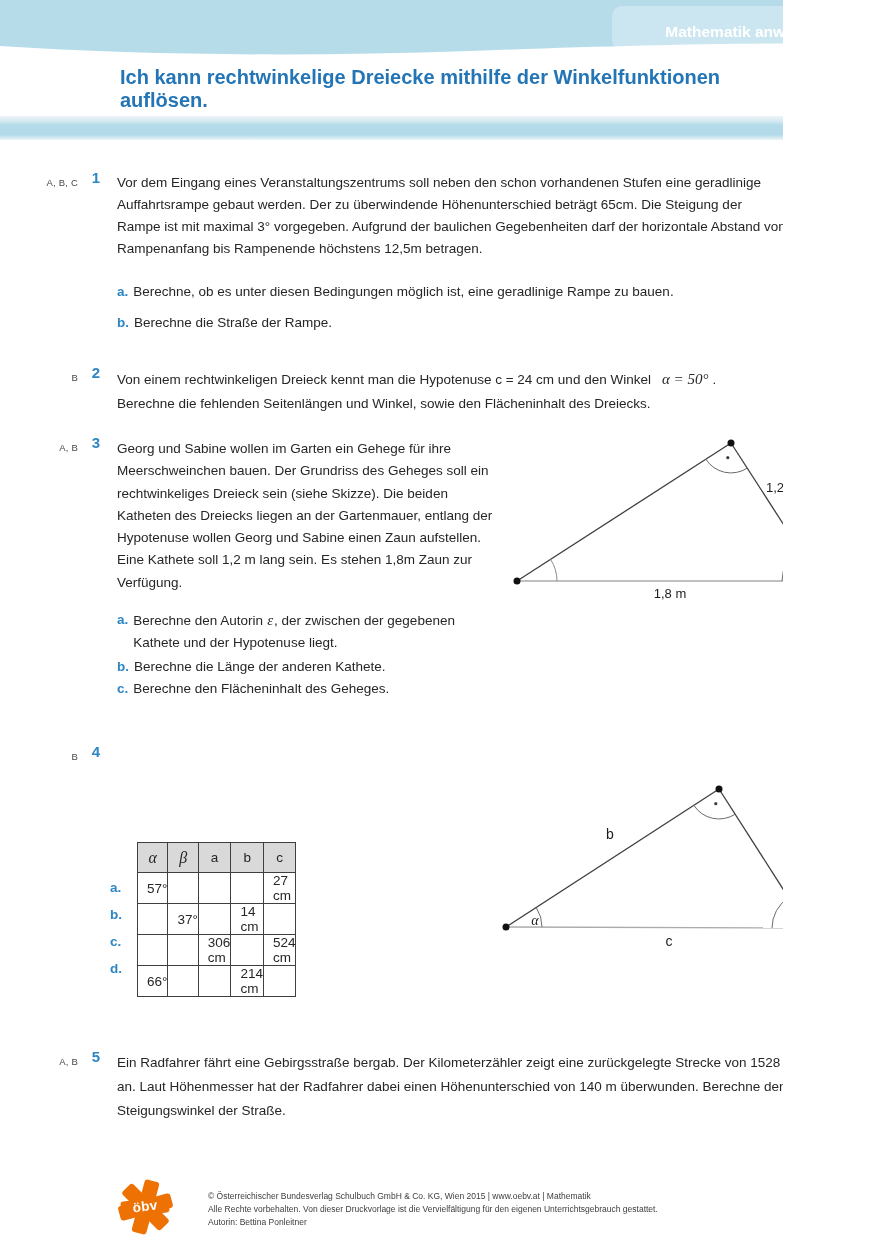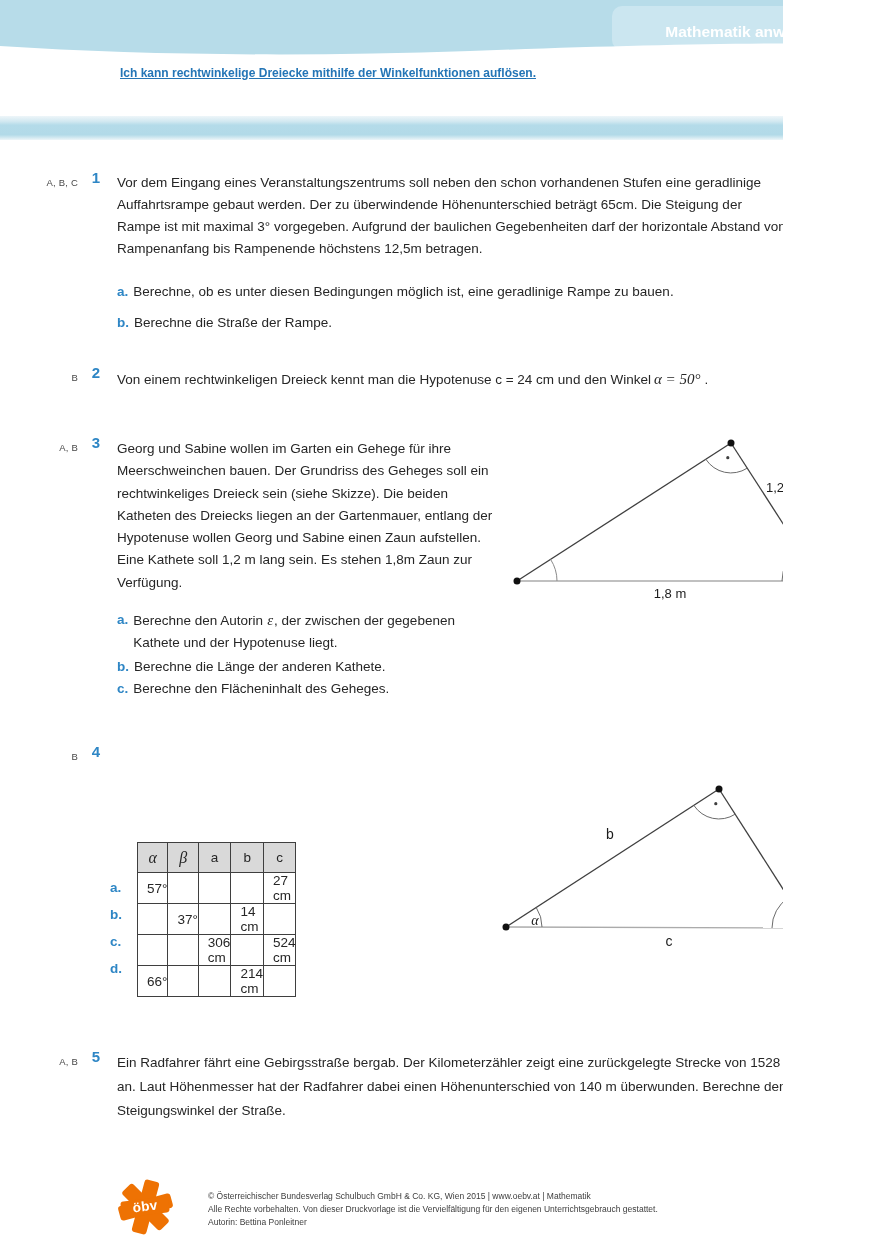--- a/index.html
+++ b/index.html
@@ -7,41 +7,41 @@
   .page {
     position:relative; width:783px; height:1259px;
     background:#ffffff; overflow:hidden;
     font-family:"Liberation Sans", sans-serif;
     color:#262626;
   }
   
   .header-svg { position:absolute; left:0; top:0; }
   .page-title {
     position:absolute; left:120px; top:66px;
-    font-size:12px; font-weight:600; color:#2475b6;text-decoration:underline;
+    font-size:20px; font-weight:600; color:#2475b6;
   }
   .sub-band {
     position:absolute; left:0; top:116px; width:890px; height:24px;
     background:linear-gradient(180deg,#eef6f9 0%,#d3e9f1 22%,#b4dbe9 38%,#b2dae8 78%,#d6ebf2 92%,#eef6f9 100%);
   }
   
   .comp {
     position:absolute; left:28px; width:50px; text-align:right;
     font-size:9.5px; color:#474747; letter-spacing:.2px;
   }
   .exnum {
     position:absolute; left:86px; width:20px; text-align:center;
     font-size:15px; font-weight:bold; color:#2e86c5;
   }
   .para { position:absolute; font-size:13.5px; line-height:22px; color:#262626; }
   .para.lh24  { line-height:24px; }
   .item { position:absolute; display:flex; font-size:13.5px; line-height:22px; }
   .item .ilabel { color:#2e86c5; font-weight:bold; margin-right:5px; flex:0 0 auto; }
   .math { font-family:"Liberation Serif", serif; font-style:italic; font-size:15px; }
-  .math.inline2 { margin:0 4px 0 3px; }
+  .math.inline2 { margin:0 4px 0 11px; }
   .math.inline3 { margin:0 1px 0 4px; }
   
   .tbl-wrap { position:absolute; left:110px; top:842px; }
   .rowlbl { position:absolute; left:0; width:20px; font-size:13.5px; font-weight:bold; color:#2e86c5; }
   table.t4 { border-collapse:collapse; position:absolute; left:27px; top:0; }
   table.t4 td, table.t4 th { border:1px solid #3f3f3f; font-weight:normal; }
   table.t4 th { height:30px; background:#d9d9d9; text-align:center; font-size:13.5px; }
   table.t4 th.greek { font-family:"Liberation Serif", serif; font-style:italic; font-size:16px; }
   table.t4 td { height:27px; font-size:13.5px; padding-left:9px; }
   
@@ -90,20 +90,21 @@
   <div class="item" style="left:117px; top:312px; width:680px">
     <span class="ilabel">b.</span>
     <span>Berechne die Straße der Rampe.</span>
   </div>
 
   <div class="comp" style="top:372px">B</div>
   <div class="exnum" style="top:364px">2</div>
   <div class="para lh24" style="left:117px; top:367px; width:720px">
     <span>Von einem rechtwinkeligen Dreieck kennt man die Hypotenuse c = 24 cm und den Winkel</span><span class="math inline2">α = 50°</span><span>.</span>
     <br>
+    <span>Berechne die fehlenden Seitenlängen und Winkel, sowie den Flächeninhalt des Dreiecks.</span>
   </div>
 
   <div class="comp" style="top:442px">A, B</div>
   <div class="exnum" style="top:434px">3</div>
   <div class="para" style="left:117px; top:438px; width:382px; line-height:22.3px">Georg und Sabine wollen im Garten ein Gehege für ihre Meerschweinchen bauen. Der Grundriss des Geheges soll ein rechtwinkeliges Dreieck sein (siehe Skizze). Die beiden Katheten des Dreiecks liegen an der Gartenmauer, entlang der Hypotenuse wollen Georg und Sabine einen Zaun aufstellen. Eine Kathete soll 1,2 m lang sein. Es stehen 1,8m Zaun zur Verfügung.</div>
   <div class="item" style="left:117px; top:609px; width:380px">
     <span class="ilabel">a.</span>
     <span><span>Berechne den Autorin</span><span class="math inline3">ε</span><span>, der zwischen der gegebenen Kathete und der Hypotenuse liegt.</span></span>
   </div>
   <div class="item" style="left:117px; top:656px; width:380px">

